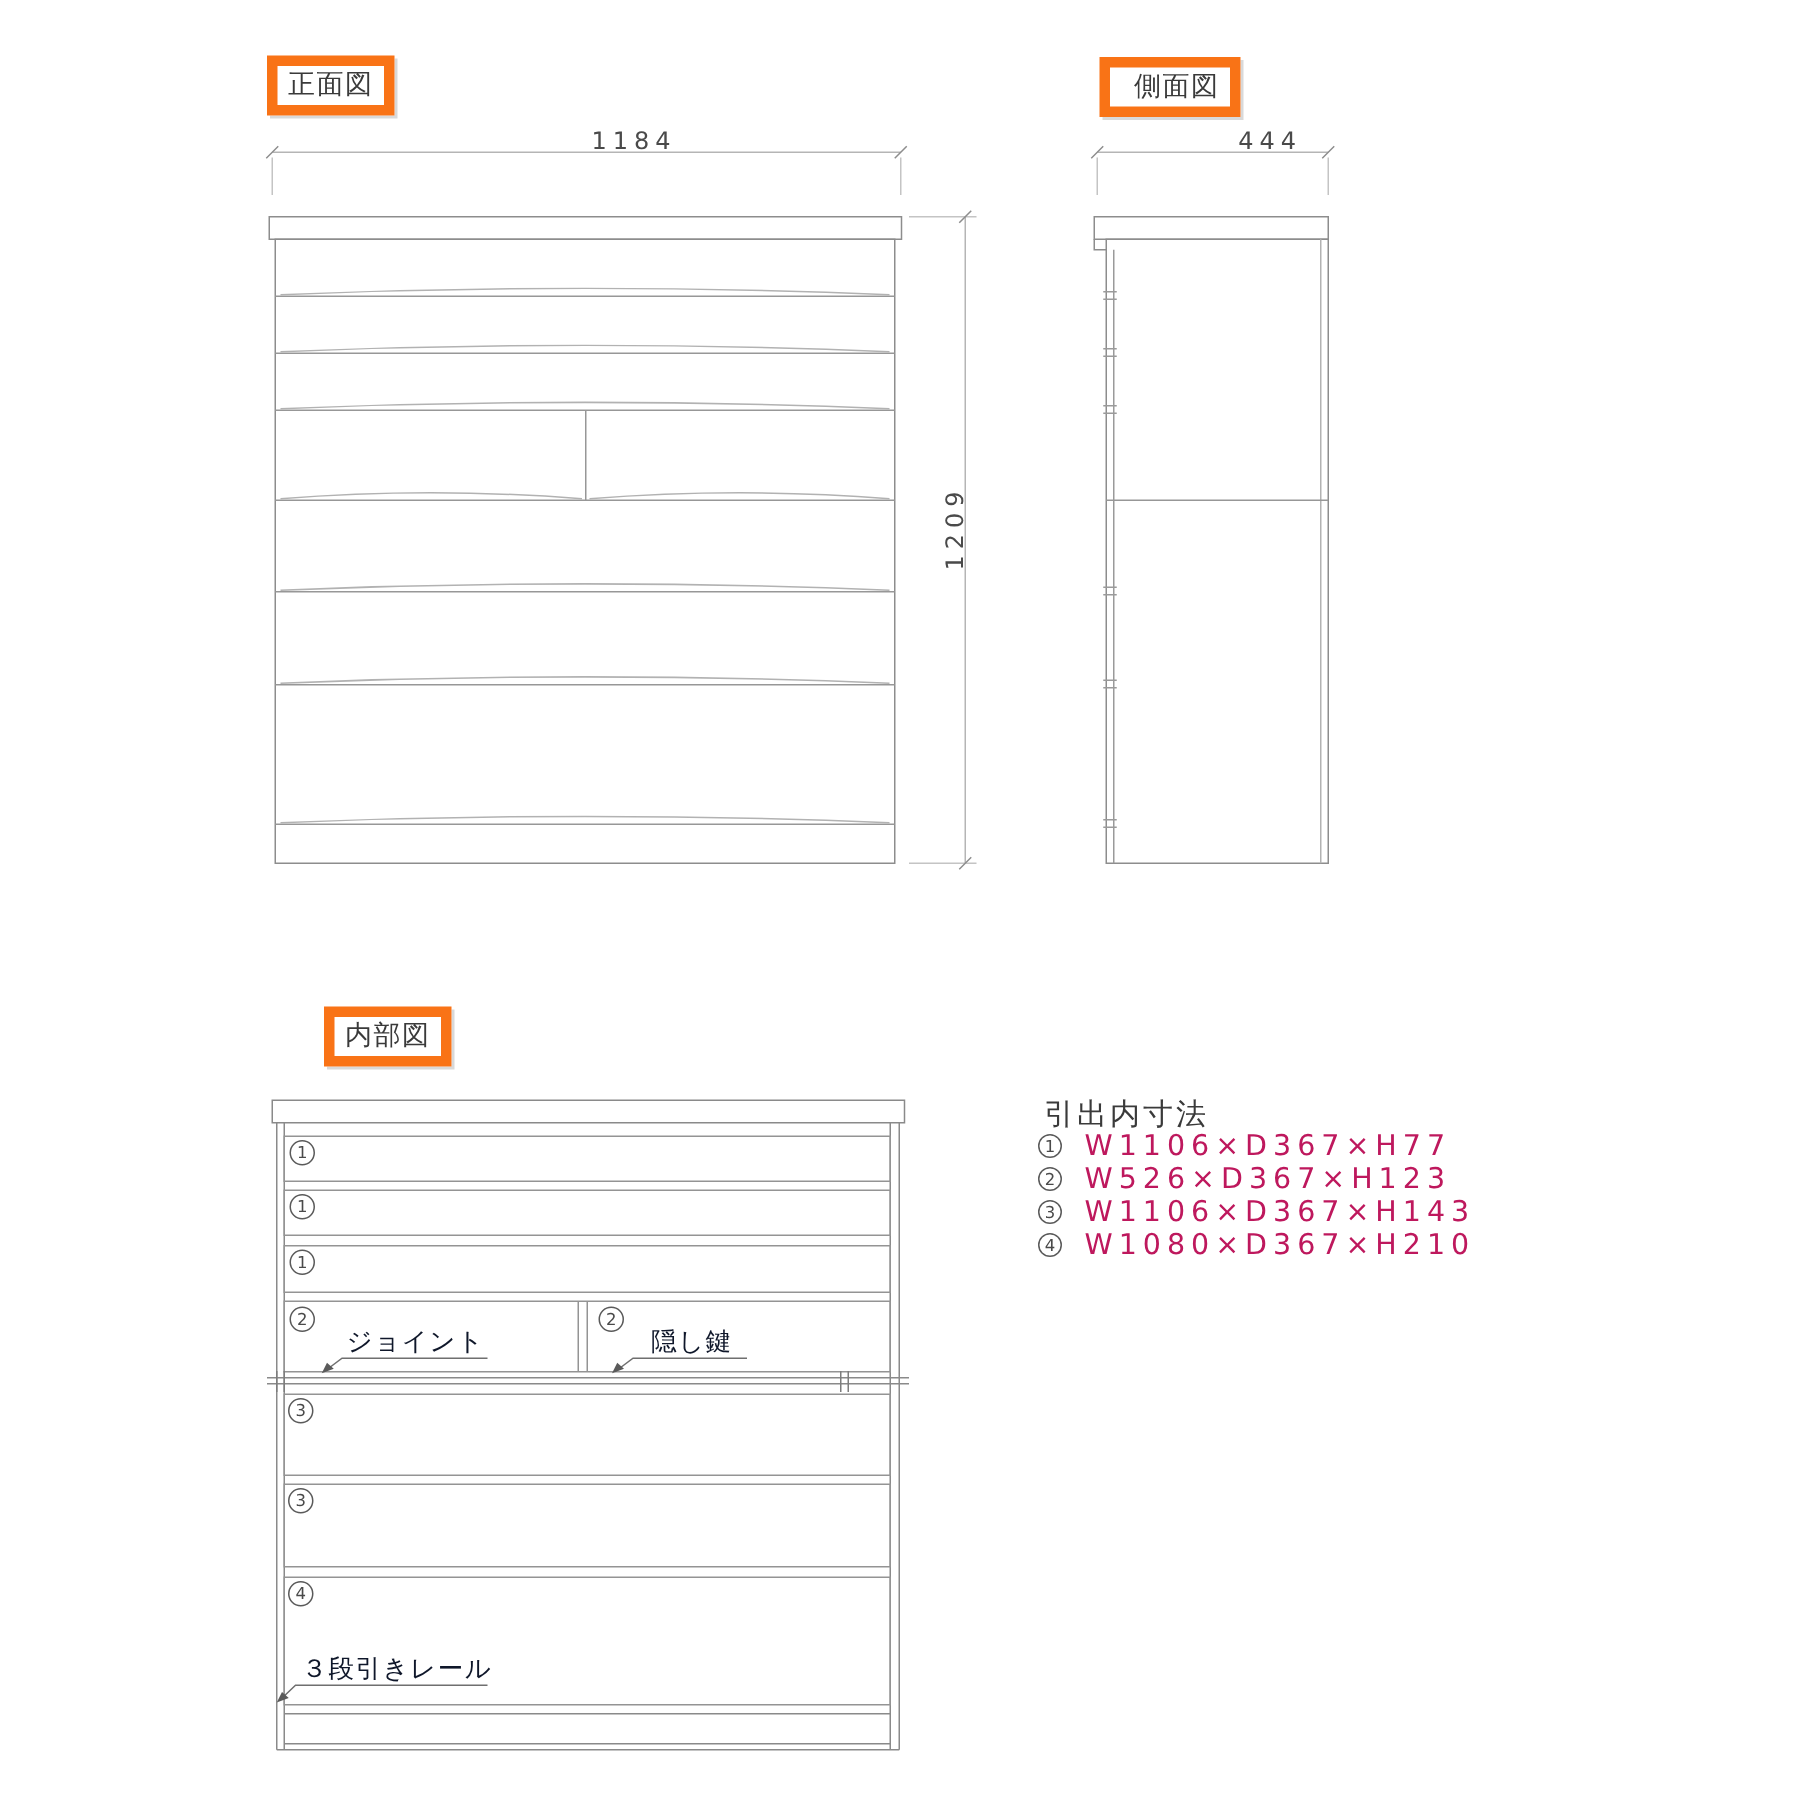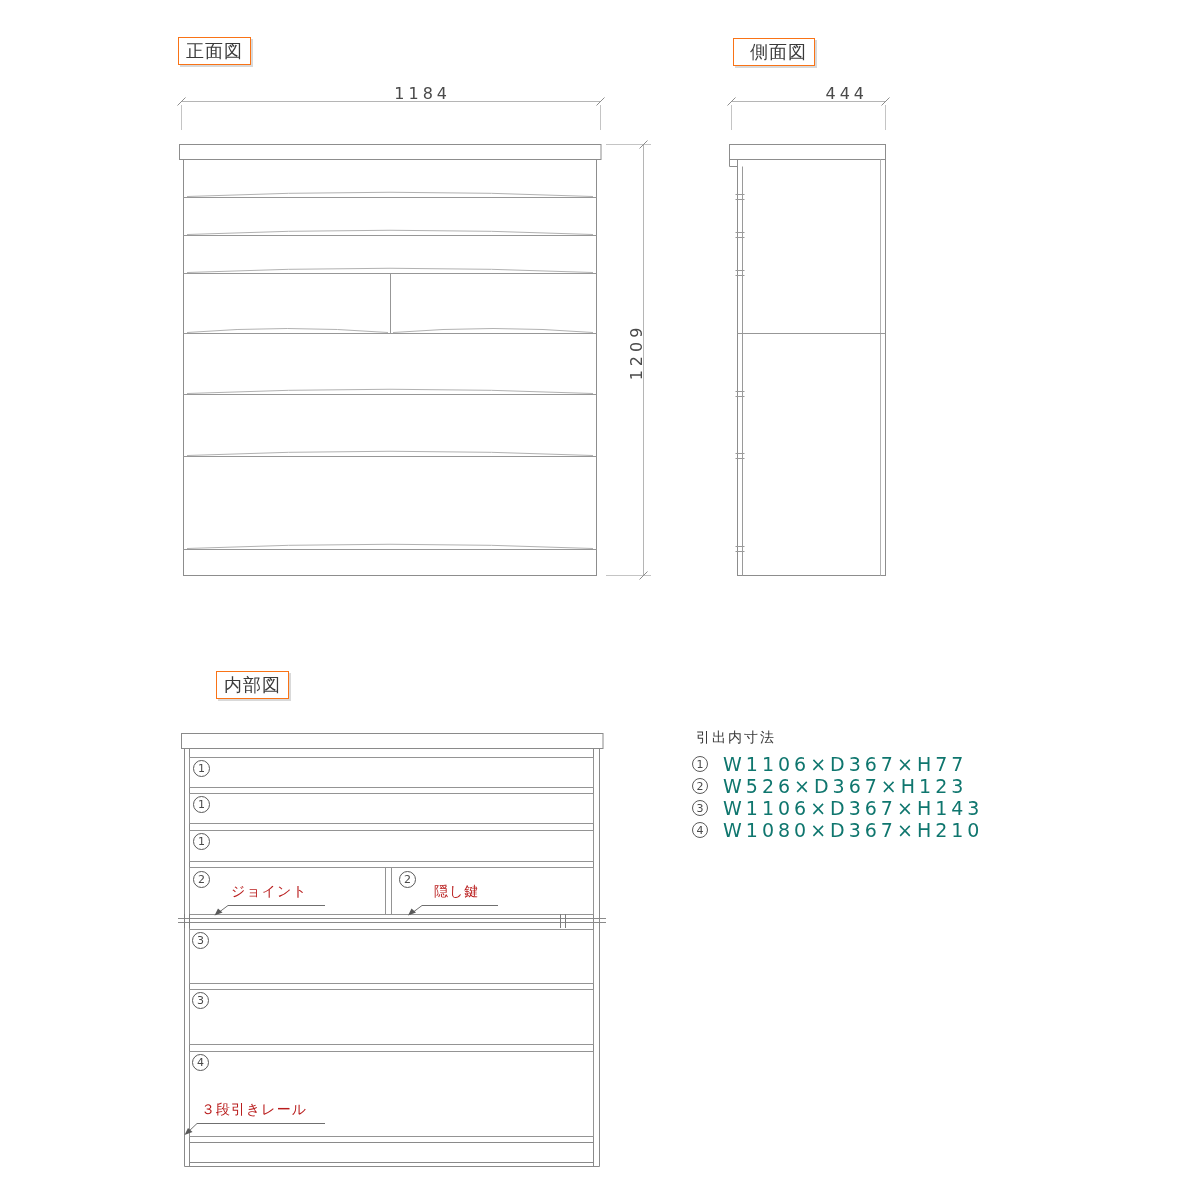--- a/index.html
+++ b/index.html
@@ -4,45 +4,45 @@
 <style>
   html,body{margin:0;padding:0;}
   body{
     width:1200px;height:1200px;position:relative;background:#ffffff;
     font-family:"DejaVu Sans","Liberation Sans",sans-serif;
     color:#3d3d3d;overflow:hidden;
   }
   #linework{position:absolute;left:0;top:0;width:1200px;height:1200px;}
   .abs{position:absolute;}
   .view-label{
-    border:1px solid #f97316;background:#fff;
+    border:7px solid #f97316;background:#fff;
     box-shadow:2px 2px 0 #d9d9d9;
     font-size:18px;line-height:22px;letter-spacing:1px;
     padding:2px 7px;color:#3a3a3a;white-space:nowrap;
   }
   .dim-text{
     font-size:16px;letter-spacing:4px;color:#4a4a4a;
     text-align:right;white-space:nowrap;
   }
   .dim-vert{
     width:70px;height:18px;text-align:center;
     transform:rotate(-90deg);transform-origin:center center;
   }
   .circ{
     box-sizing:border-box;display:flex;align-items:center;justify-content:center;
     width:17px;height:17px;border:1.4px solid #5a5a5a;border-radius:50%;
     font-size:11px;line-height:11px;color:#4a4a4a;background:transparent;
   }
   .anno{
-    font-size:14px;letter-spacing:1px;color:#b91c1c;white-space:nowrap;
+    font-size:17px;letter-spacing:1px;color:#0f172a;white-space:nowrap;
   }
-  .spec-title{font-size:14px;letter-spacing:2px;color:#3a3a3a;white-space:nowrap;}
+  .spec-title{font-size:20px;letter-spacing:2px;color:#3a3a3a;white-space:nowrap;}
   .spec-item{display:flex;align-items:center;gap:15px;white-space:nowrap;}
   .spec-item .circ{width:16px;height:16px;font-size:11px;}
-  .spec-dims{font-size:19px;letter-spacing:4px;color:#0f766e;}
+  .spec-dims{font-size:19px;letter-spacing:4px;color:#be185d;}
 </style>
 </head>
 <body>
 
 <svg id="linework" viewBox="0 0 1200 1200">
 
   <g fill="none">
 
     <g>
       <line x1="181.5" y1="105" x2="181.5" y2="130" stroke="#c4c4c4"></line>

